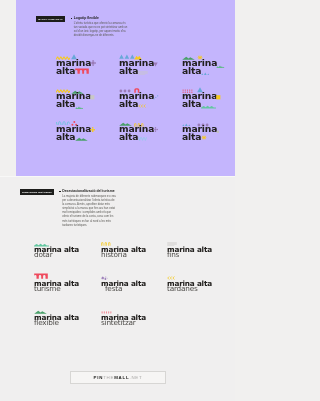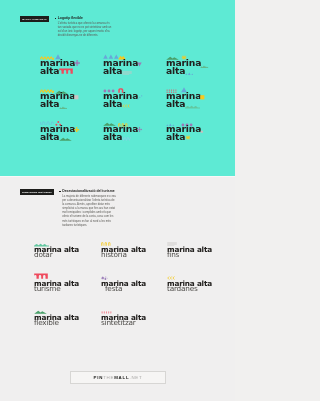--- a/index.html
+++ b/index.html
@@ -1,20 +1,20 @@
 <!DOCTYPE html>
 <html><head>
 <meta charset="utf-8">
 <style>
   html,body{margin:0;padding:0;}
   body{width:235px;height:401px;background:#f1f0ef;overflow:hidden;
        font-family:"Liberation Sans",sans-serif;-webkit-font-smoothing:antialiased;}
   .page{position:relative;width:235px;height:401px;}
   .sec{position:absolute;left:0;width:235px;}
-  .sec1{top:0;height:176px;background:#5eead4;}
+  .sec1{top:0;height:176px;background:#c4b5fd;margin-left:16px;}
   .sec2{top:176px;height:225px;background:#f0efef;border-top:1.2px solid #f8f8f7;}
   .hdr{position:absolute;left:20px;top:16px;display:flex;}
   .sec2 .hdr{top:12px;}
   .sec2 .tag{letter-spacing:.02px;font-size:2.1px;padding:0 2.0px;}
   .tag{background:#1d1d1b;color:#ffffff;font-size:2.25px;font-weight:bold;
        letter-spacing:.2px;padding:0 2.2px;height:6px;line-height:6px;
        white-space:nowrap;display:inline-block;}
   .txtcol{margin-left:5.4px;width:57px;position:relative;}
   .sq{position:absolute;left:0;top:1.6px;width:1.5px;height:1.5px;background:#1d1d1b;}
   .h2{font-size:3.4px;font-weight:bold;color:#1d1d1b;line-height:4px;padding-left:3.2px;}

